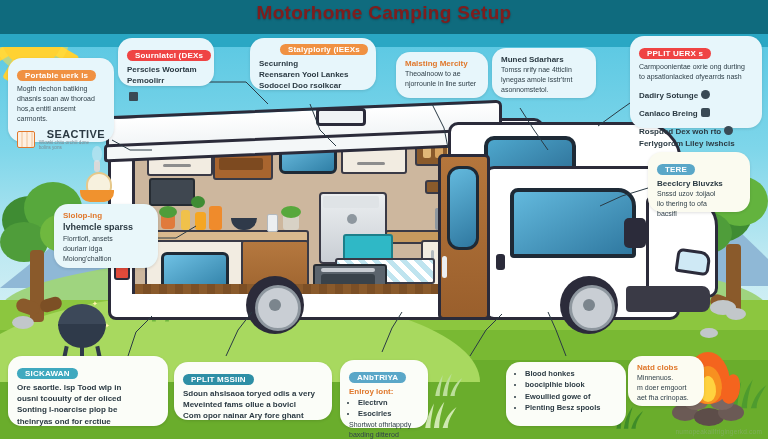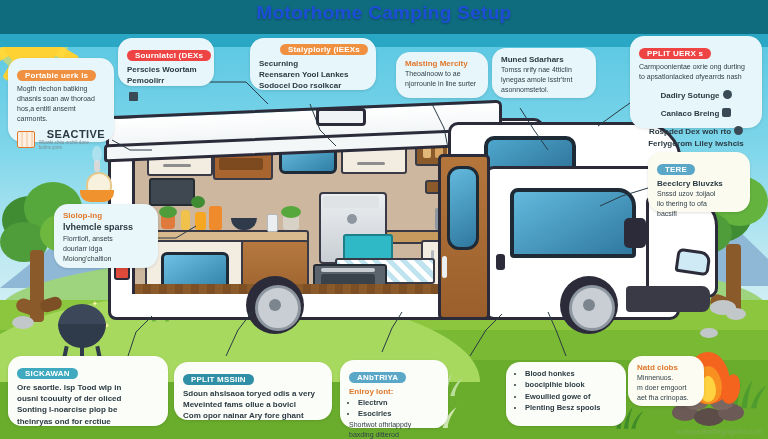--- a/index.html
+++ b/index.html
@@ -24,21 +24,21 @@
 
   
   .cloud{position:absolute;background:#ffffff;border-radius:50px;opacity:.92;}
   .cloud:before,.cloud:after{content:"";position:absolute;background:#ffffff;border-radius:50%;}
 
   
   .headerbar{position:absolute;left:0;top:0;width:768px;height:34px;
     background:#0f6b7e;}
   .headerband{position:absolute;left:0;top:34px;width:768px;height:13px;background:#2aa7c4;}
   .title{position:absolute;left:0;top:2px;width:768px;text-align:center;
-    color:#1d4ed8;font-size:19px;font-weight:bold;letter-spacing:.3px;
+    color:#7f1d1d;font-size:19px;font-weight:bold;letter-spacing:.3px;
     text-shadow:0 1px 2px rgba(0,0,0,.25);}
 
   
   .hillfar{position:absolute;left:0;top:250px;width:768px;height:80px;
     background:#9fd47f;border-radius:50% 50% 0 0/ 60px 60px 0 0;}
   .ground{position:absolute;left:0;top:300px;width:768px;height:139px;background:#8cc63f;}
   .ground2{position:absolute;left:0;top:330px;width:768px;height:109px;background:#79b933;}
   .ground3{position:absolute;left:0;top:360px;width:768px;height:79px;background:#6aad2c;}
   .groundcurve{position:absolute;left:-40px;top:292px;width:520px;height:90px;
     background:#a8d95f;border-radius:50%/100% 100% 0 0;}
@@ -463,21 +463,21 @@
   <div class="callout c-light" style="left:396px;top:52px;width:92px;height:46px;">
     <div class="ctitle-or">Malsting Mercity</div>
     <div class="ctext" style="white-space:pre-line;">Theoalnoow to ae
 njorrounle in llne surter</div>
   </div>
 
   <div class="callout c-light" style="left:630px;top:36px;width:132px;height:92px;">
     <span class="badge b-amber">PPLIT UERX s</span>
     <div class="ctext" style="white-space:pre-line;">Carmpoonientae oxrie ong durting
 to apsatlonlacked ofyearrds nash</div>
-    <div style="margin-top:2px;text-align:center;">
+    <div style="margin-top:2px;">
       <div class="ctitle" style="display:inline-block;">Dadiry Sotunge</div><span class="ico" style="border-radius:50%;margin-left:3px;"></span>
       <div class="ctitle" style="display:inline-block;">Canlaco Breing</div><span class="ico" style="margin-left:3px;"></span>
       <div class="ctitle" style="display:inline-block;">Rospded Dex woh rto</div><span class="ico" style="border-radius:50%;margin-left:3px;"></span>
       <div class="ctitle">Ferlygorom Liley lwshcis</div>
     </div>
   </div>
 
   <div class="callout c-cream" style="left:648px;top:152px;width:102px;height:60px;background:#fbfbf0;">
     <span class="badge b-blue">TERE</span>
     <div class="ctitle">Beeclcry Bluvzks</div>
@@ -502,21 +502,21 @@
 thelnryas ond for erctiue</div>
   </div>
 
   <div class="callout c-white" style="left:174px;top:362px;width:158px;height:58px;">
     <span class="badge b-dkteal">PPLIT MSSIIN</span>
     <div class="ctitle" style="white-space:pre-line;">Sdoun ahslsaoa toryed odis a very
 Meveinted fams ollue a bovicl
 Com opor nainar Ary fore ghant</div>
   </div>
 
-  <div class="callout c-white" style="left:340px;top:360px;width:108px;height:68px;">
+  <div class="callout c-white" style="left:340px;top:360px;width:88px;height:68px;">
     <span class="badge b-blue">ANbTRIYA</span>
     <div class="ctitle-or">Enlroy lont:</div>
     <ul class="clist">
       <li>Electrvn</li>
       <li>Esocirles</li>
     </ul>
     <div class="ctext" style="white-space:pre-line;">Shortwot ofhrlappdy
 baxding ditterod</div>
   </div>
 

